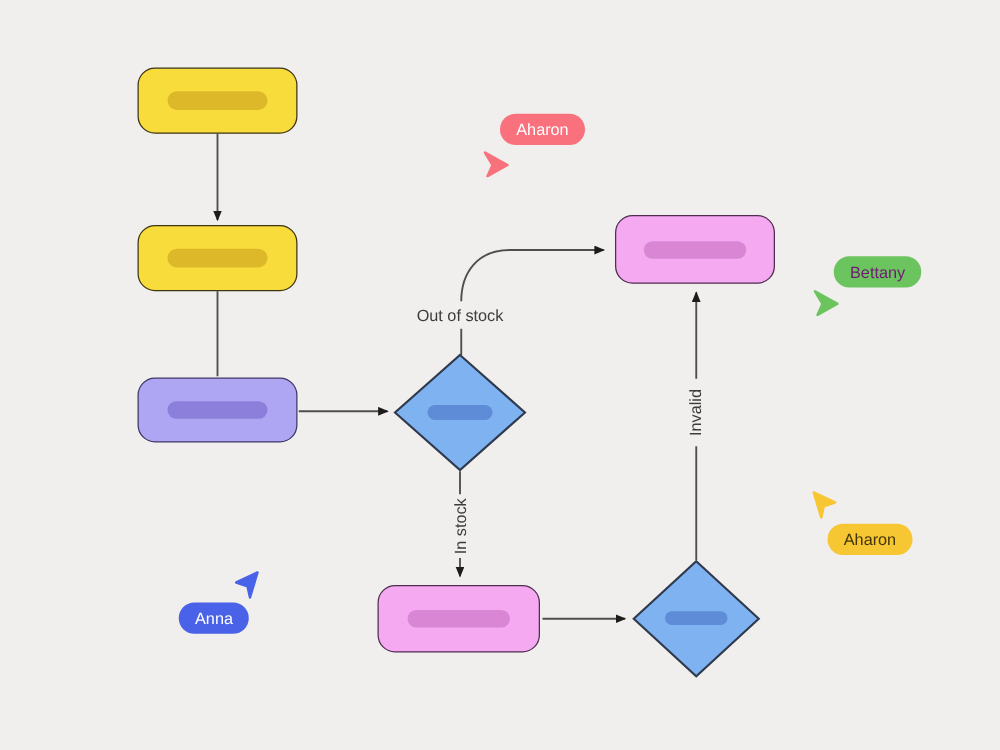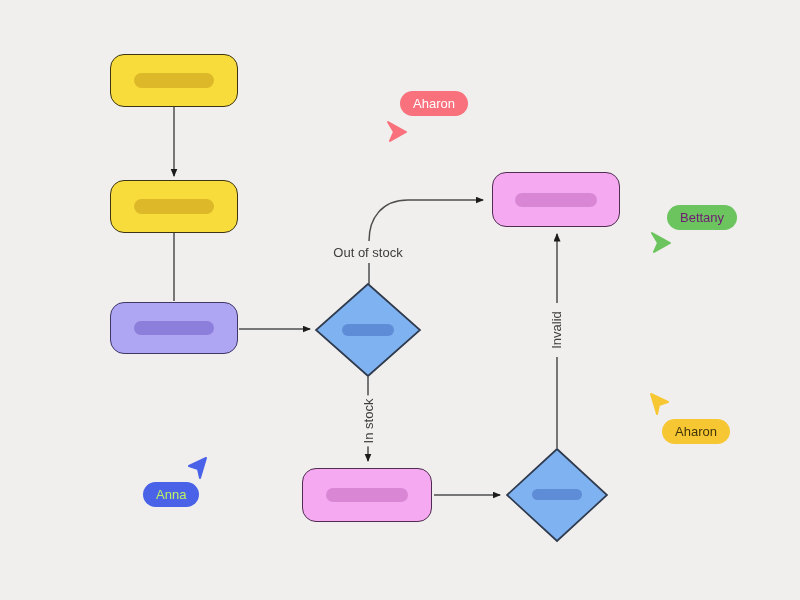--- a/index.html
+++ b/index.html
@@ -115,15 +115,15 @@
   <div class="name-tag" style="left: 667px; top: 205px; background: rgb(108, 196, 94); color: #701a75;">Bettany</div>
 
   <svg class="cursor" style="left:647px; top:392px;" viewBox="0 0 24 24">
     <polygon points="4,2 21,10 12,13 10,22" stroke-linejoin="round" stroke-width="2" style="fill: rgb(247, 199, 51); stroke: rgb(247, 199, 51);"></polygon>
   </svg>
   <div class="name-tag" style="left: 662px; top: 419px; background: rgb(247, 199, 51); color: rgb(66, 53, 9);">Aharon</div>
 
   <svg class="cursor" style="left:186px; top:456px;" viewBox="0 0 24 24">
     <polygon points="20,2 3,10 12,13 14,22" stroke-linejoin="round" stroke-width="2" style="fill: rgb(74, 98, 232); stroke: rgb(74, 98, 232);"></polygon>
   </svg>
-  <div class="name-tag" style="left: 143px; top: 482px; background: rgb(74, 98, 232); color: #bef264; text-align: right;">Anna</div>
+  <div class="name-tag" style="left: 143px; top: 482px; background: rgb(74, 98, 232); color: #ffffff; text-align: right;">Anna</div>
 
 </div>
 
 </body></html>

